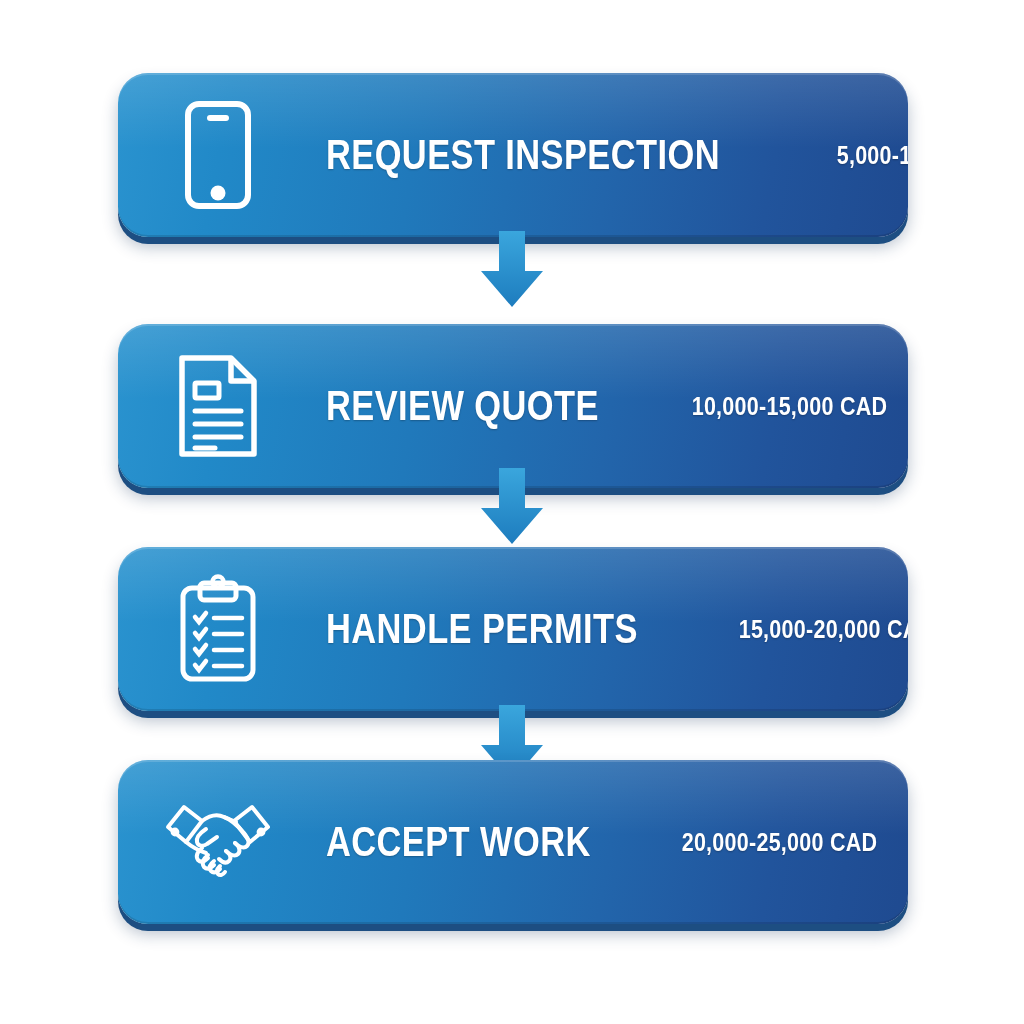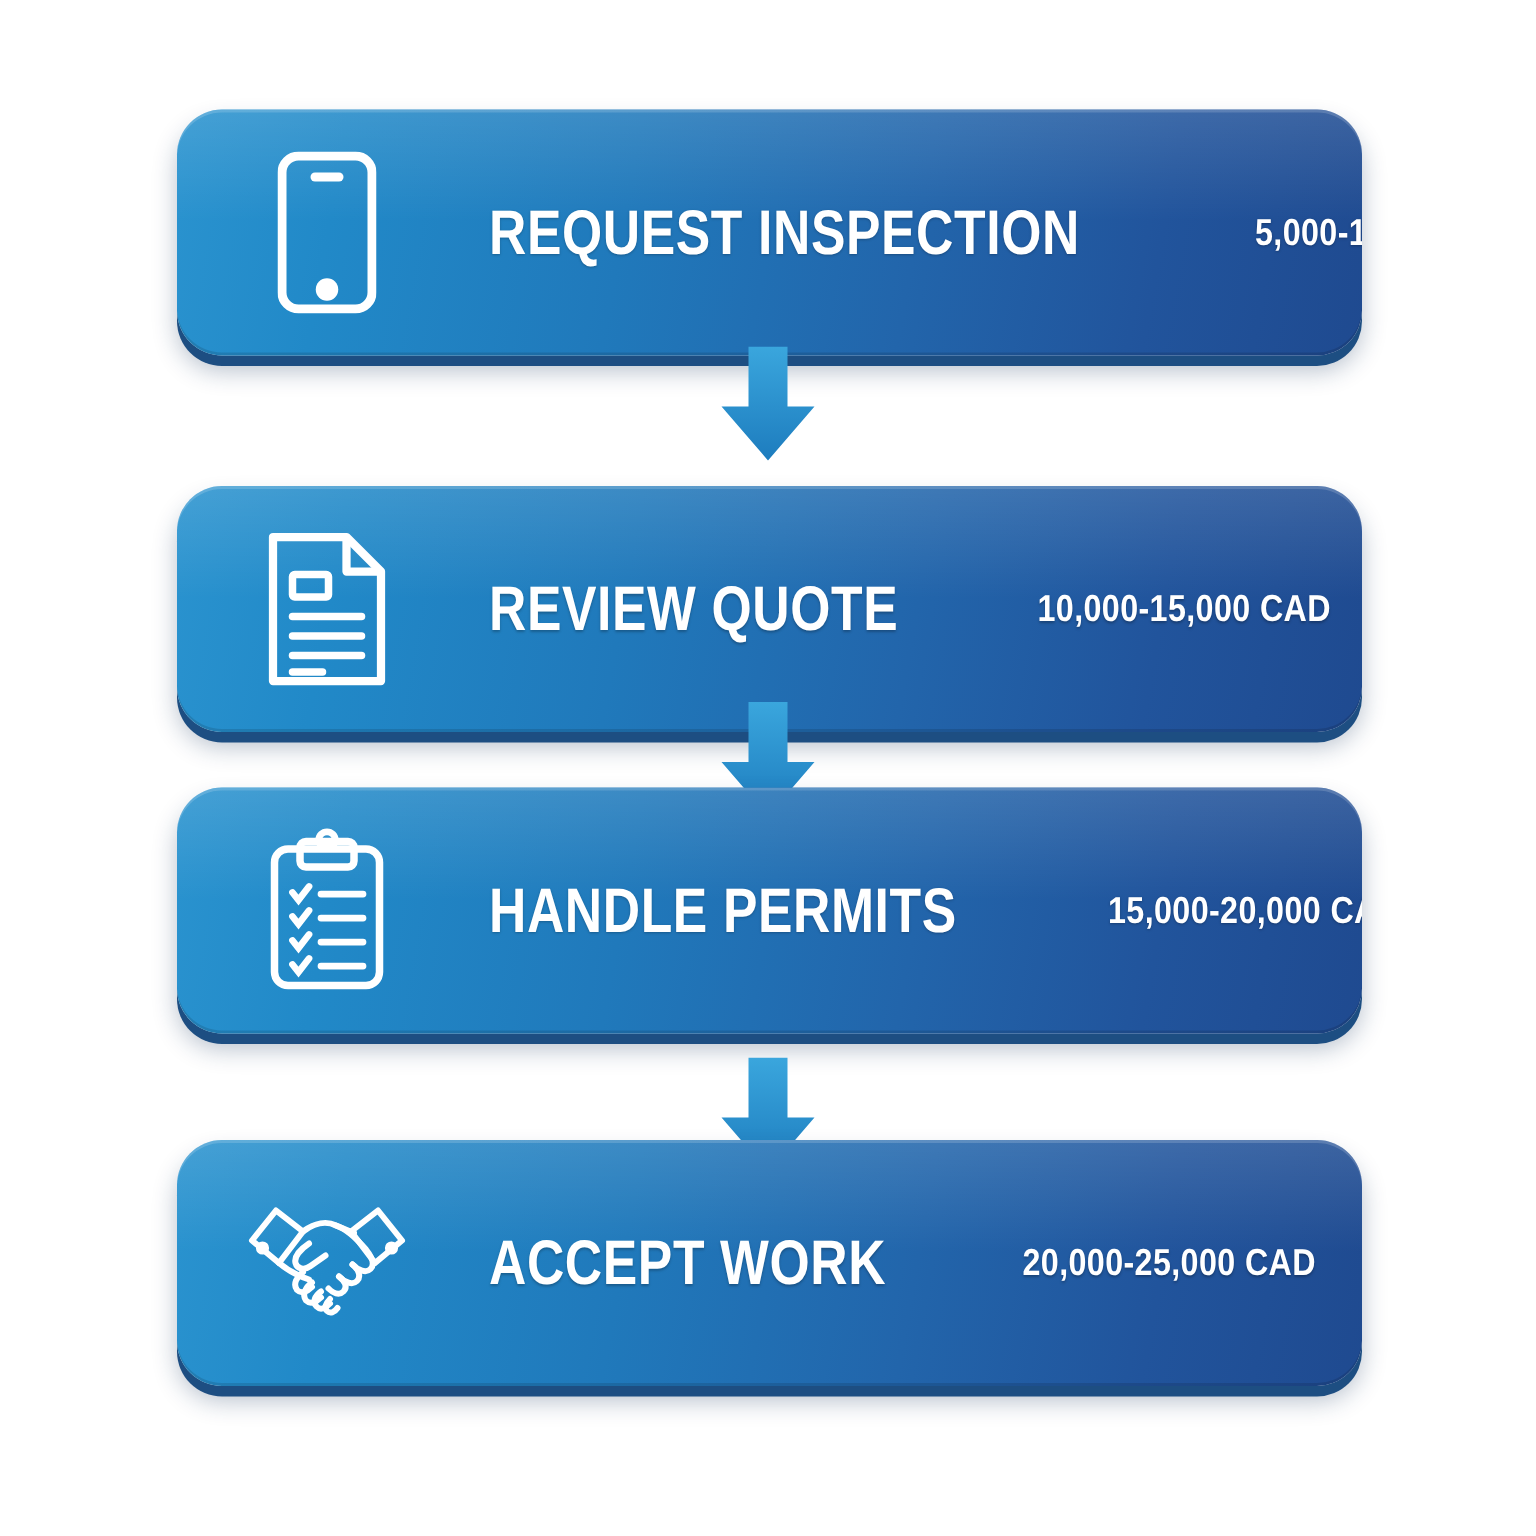--- a/index.html
+++ b/index.html
@@ -120,21 +120,21 @@
     position: absolute;
     left: 477px;
     width: 70px;
     height: 78px;
   }
   .connector svg { display: block; }
 
   
   .step-0 { top: 73px; }
   .step-1 { top: 324px; }
-  .step-2 { top: 525px; }
+  .step-2 { top: 547px; }
   .step-3 { top: 760px; }
 
   .conn-0 { top: 231px; }
   .conn-1 { top: 468px; }
   .conn-2 { top: 705px; }
 </style>
 </head>
 <body>
 
 <div id="flow">

